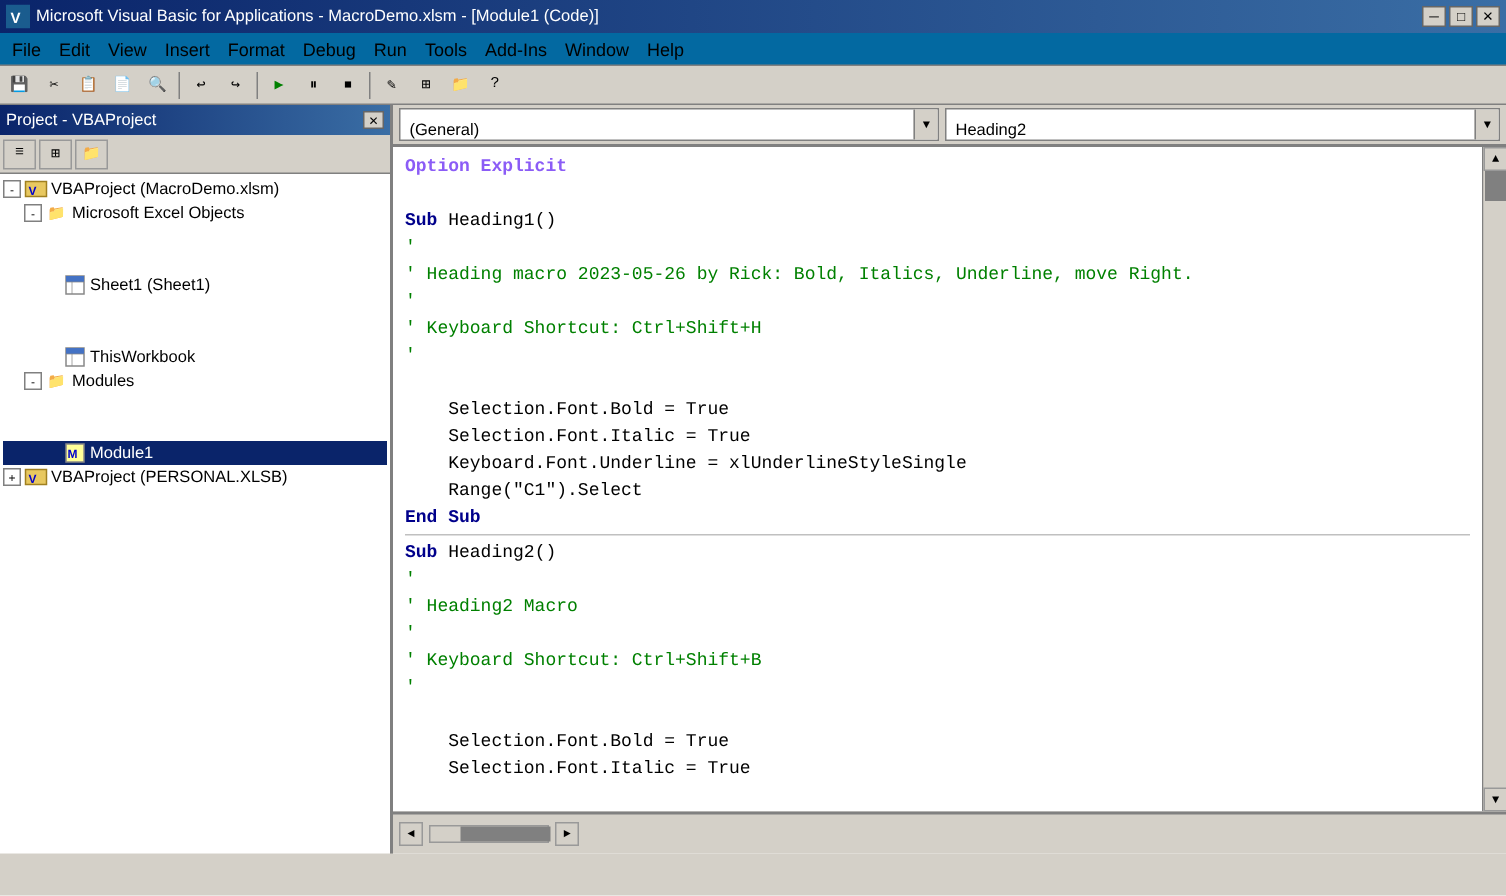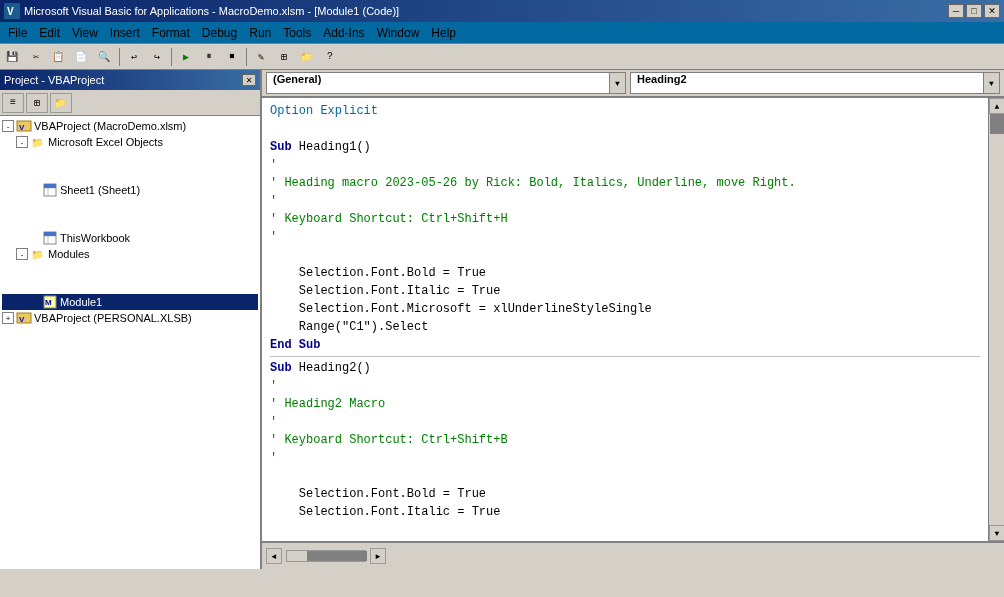--- a/index.html
+++ b/index.html
@@ -173,23 +173,22 @@
       display: flex;
       align-items: center;
       gap: 4px;
       padding: 2px 4px;
     }
     .combo-box {
       height: 22px;
       background: white;
       border: 1px solid #808080;
       display: flex;
-      align-items: flex-start;
-      cursor: pointer;
-      font-weight: bold;
+      align-items: flex-end;
+      cursor: pointer;
     }
     .combo-box-text {
       padding: 0 6px;
       font-family: Arial, sans-serif;
       font-size: 11px;
       flex: 1;
     }
     .combo-arrow {
       width: 16px; height: 100%;
       background: #d4d0c8;
@@ -431,32 +430,32 @@
       </div>
       <div class="combo-box combo-right">
         <span class="combo-box-text">Heading2</span>
         <div class="combo-arrow">▼</div>
       </div>
     </div>
 
     <div class="code-area">
       <div class="code-scroll-area">
         <div class="code-editor" id="code-editor">
-        <div class="code-line"><span style="color:#0369a1;font-weight:normal">Option Explicit</span></div>
+        <div class="code-line"><span style="color:#8b5cf6;font-weight:bold">Option Explicit</span></div>
             <div class="code-line">&nbsp;</div>
             <div class="code-line"><span style="color:#00008b;font-weight:bold">Sub</span> Heading1()</div>
             <div class="code-line"><span style="color:#008000">'</span></div>
             <div class="code-line"><span style="color:#008000">' Heading macro 2023-05-26 by Rick: Bold, Italics, Underline, move Right.</span></div>
             <div class="code-line"><span style="color:#008000">'</span></div>
             <div class="code-line"><span style="color:#008000">' Keyboard Shortcut: Ctrl+Shift+H</span></div>
             <div class="code-line"><span style="color:#008000">'</span></div>
             <div class="code-line">&nbsp;</div>
             <div class="code-line">    Selection.Font.Bold = True</div>
             <div class="code-line">    Selection.Font.Italic = True</div>
-            <div class="code-line">    Selection.Font.Microsoft = xlUnderlineStyleSingle</div>
+            <div class="code-line">    Keyboard.Font.Underline = xlUnderlineStyleSingle</div>
             <div class="code-line">    Range("C1").Select</div>
             <div class="code-line"><span style="color:#00008b;font-weight:bold">End Sub</span></div>
             <div class="code-line"><hr style="border:none;border-top:1px solid #c0c0c0;margin:2px 0"></div>
             <div class="code-line"><span style="color:#00008b;font-weight:bold">Sub</span> Heading2()</div>
             <div class="code-line"><span style="color:#008000">'</span></div>
             <div class="code-line"><span style="color:#008000">' Heading2 Macro</span></div>
             <div class="code-line"><span style="color:#008000">'</span></div>
             <div class="code-line"><span style="color:#008000">' Keyboard Shortcut: Ctrl+Shift+B</span></div>
             <div class="code-line"><span style="color:#008000">'</span></div>
             <div class="code-line">&nbsp;</div>

